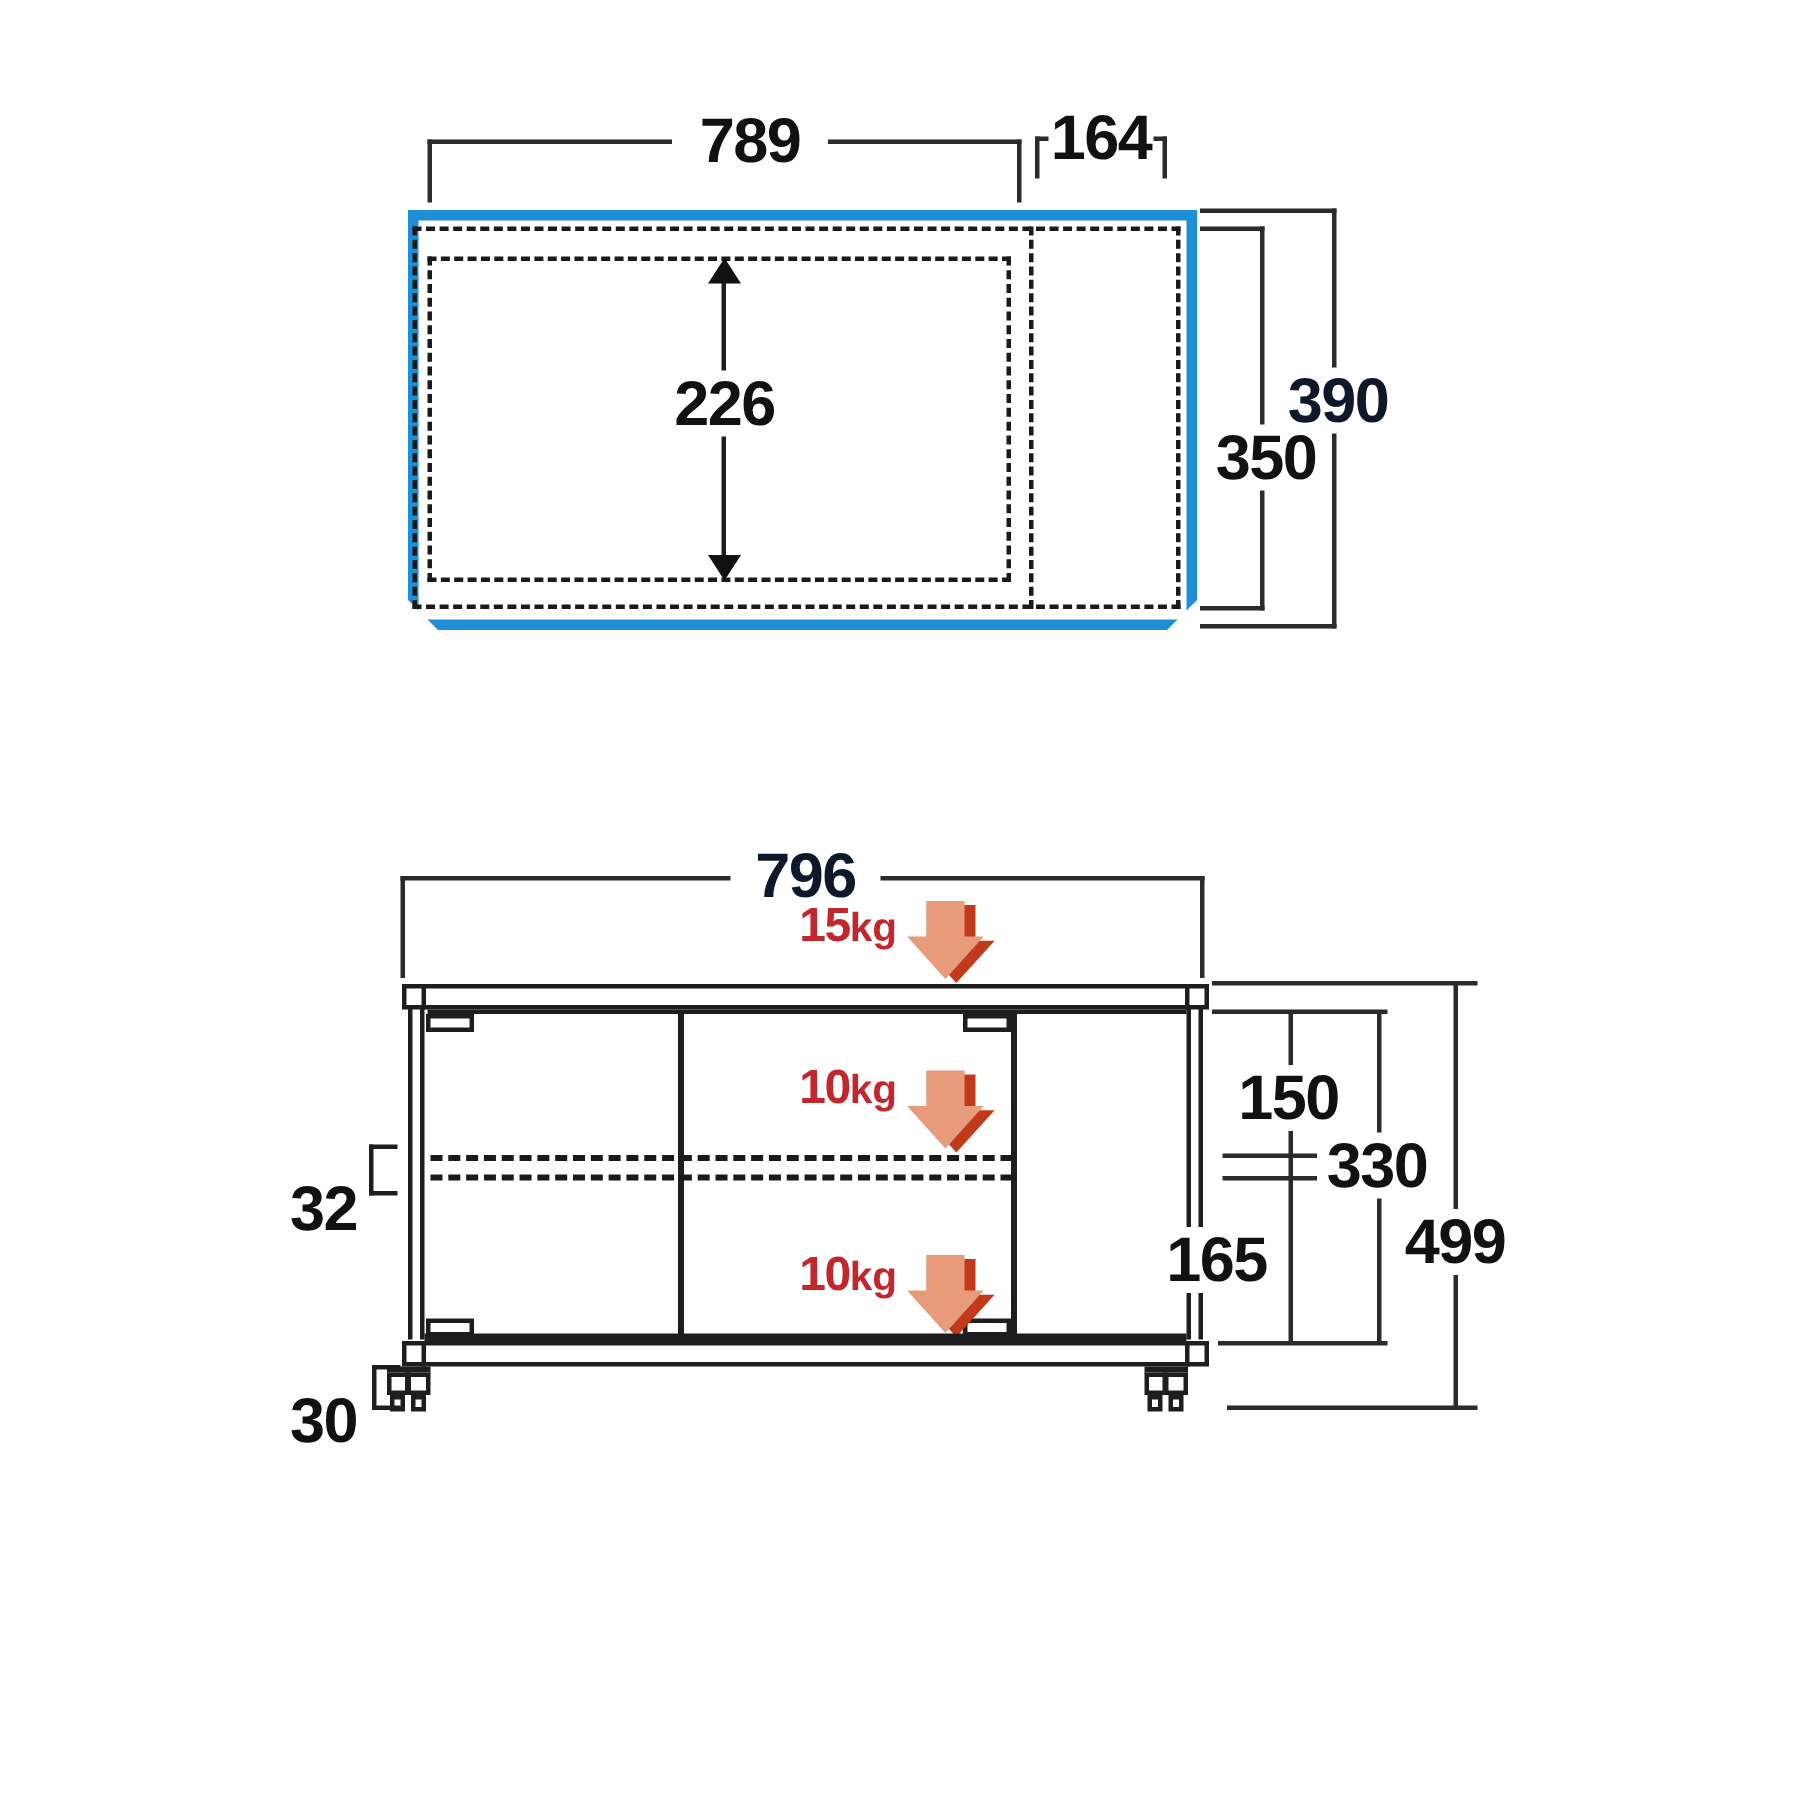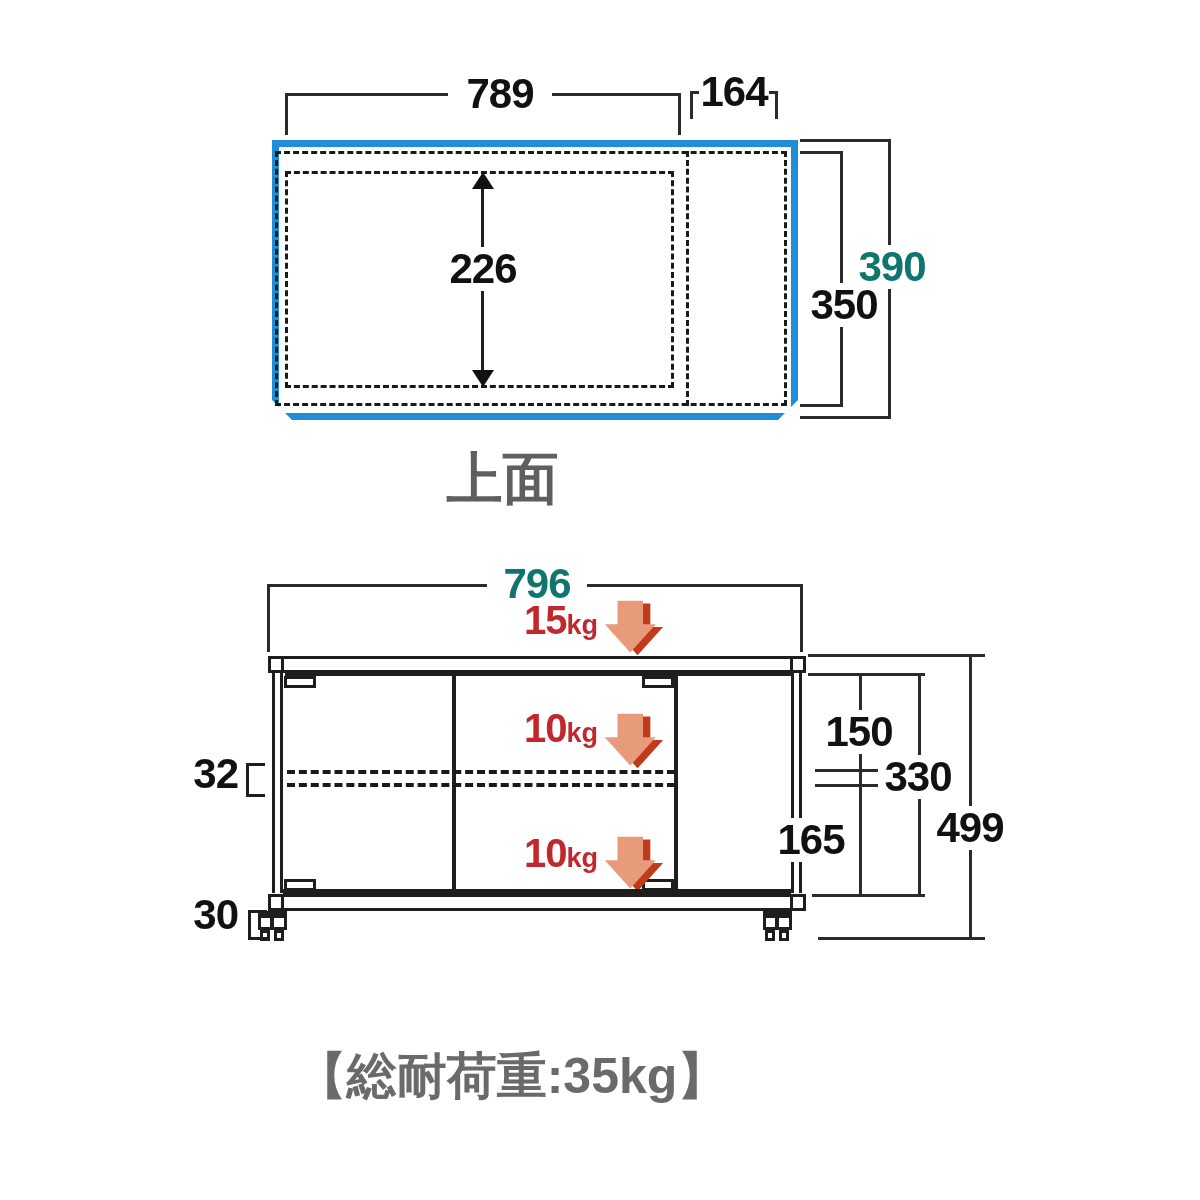--- a/index.html
+++ b/index.html
@@ -6,32 +6,32 @@
   #canvas{position:relative;width:1200px;height:1200px;background:#fff;overflow:hidden;
           font-family:"Liberation Sans","DejaVu Sans",sans-serif;}
   .abs{position:absolute;box-sizing:border-box;}
   .hline{position:absolute;box-sizing:border-box;border-top:3px solid #2b2b2b;height:0;}
   .vline{position:absolute;box-sizing:border-box;border-left:3px solid #2b2b2b;width:0;}
   .hdash{position:absolute;box-sizing:border-box;border-top:3px dashed #1a1a1a;height:0;}
   .vdash{position:absolute;box-sizing:border-box;border-left:3px dashed #1a1a1a;width:0;}
   .bar{position:absolute;background:#1e1e1e;}
   .dim{position:absolute;background:#fff;color:#111;font-weight:700;font-size:42px;
        line-height:1.0;text-align:center;letter-spacing:-1px;padding:1px 0;}
-  .dim.blue{color:#0f766e;}
-  .dim.right{text-align:right;background:transparent;}
+  .dim.blue{color:#0f172a;}
+  .dim.right{text-align:right;background:transparent;margin-top:32px;}
   .panel{position:absolute;box-sizing:border-box;border:3px solid #1e1e1e;background:#fff;}
   .hinge{position:absolute;box-sizing:border-box;border:3px solid #1e1e1e;background:#fff;}
   .tri-up{position:absolute;width:0;height:0;border-left:11px solid transparent;
           border-right:11px solid transparent;border-bottom:17px solid #111;}
   .tri-down{position:absolute;width:0;height:0;border-left:11px solid transparent;
           border-right:11px solid transparent;border-top:17px solid #111;}
   .jp-title{position:absolute;color:#5F5F5F;font-weight:700;font-size:56px;text-align:center;line-height:1.05;}
   .note{position:absolute;color:#6a6a6a;font-weight:600;font-size:50px;text-align:center;line-height:1.05;}
   .load{position:absolute;color:#C1272D;font-weight:700;text-align:right;line-height:1.0;}
-  .load .load-val{font-size:40px;letter-spacing:-1px;margin-top:24px;}
+  .load .load-val{font-size:32px;letter-spacing:-1px;margin-top:24px;}
   .load .load-unit{font-size:27px;}
   .caster{position:absolute;width:29px;height:30px;}
   .caster .plate{position:absolute;left:0;top:0;width:29px;height:5px;background:#1e1e1e;}
   .caster .body{position:absolute;left:0;top:4px;width:29px;height:15px;box-sizing:border-box;border:3px solid #1e1e1e;background:#fff;}
   .caster .mid{position:absolute;left:12px;top:4px;width:4px;height:15px;background:#1e1e1e;}
   .caster .w1{position:absolute;left:2px;top:19px;width:10px;height:11px;box-sizing:border-box;border:3px solid #1e1e1e;background:#fff;}
   .caster .w2{position:absolute;left:16px;top:19px;width:10px;height:11px;box-sizing:border-box;border:3px solid #1e1e1e;background:#fff;}
 </style>
 </head>
 <body>
@@ -60,21 +60,20 @@
     <div class="hline" style="left:690px;top:91px;width:88px;"></div>
     <div class="vline" style="left:690px;top:91px;height:28px;"></div>
     <div class="vline" style="left:775px;top:91px;height:28px;"></div>
     <div class="dim" style="left:699px;top:70px;width:70px;">164</div>
 
     <div class="abs" style="left:800px;top:151px;width:43px;height:256px;border-top:3px solid #2b2b2b;border-right:3px solid #2b2b2b;border-bottom:3px solid #2b2b2b;"></div>
     <div class="abs" style="left:800px;top:139px;width:91px;height:280px;border-top:3px solid #2b2b2b;border-right:3px solid #2b2b2b;border-bottom:3px solid #2b2b2b;"></div>
     <div class="dim" style="left:805px;top:283px;width:78px;">350</div>
     <div class="dim blue" style="left:853px;top:245px;width:78px;">390</div>
 
-    <div class="jp-title" style="left:420px;top:450px;width:165px;">上面</div>
   </div>
 
   <div class="abs" style="left:0;top:540px;width:1200px;height:660px;"></div>
 
   <div class="hline" style="left:267px;top:584px;width:536px;"></div>
   <div class="vline" style="left:267px;top:584px;height:68px;"></div>
   <div class="vline" style="left:800px;top:584px;height:68px;"></div>
   <div class="dim blue" style="left:487px;top:562px;width:100px;">796</div>
 
   <div class="load" style="left:498px;top:600px;width:100px;">
@@ -158,15 +157,14 @@
 
   <div class="vline" style="left:859px;top:675px;height:221px;"></div>
   <div class="vline" style="left:918px;top:675px;height:221px;"></div>
   <div class="vline" style="left:969px;top:656px;height:283px;"></div>
 
   <div class="dim" style="left:820px;top:710px;width:78px;">150</div>
   <div class="dim" style="left:772px;top:818px;width:78px;">165</div>
   <div class="dim" style="left:878px;top:755px;width:80px;">330</div>
   <div class="dim" style="left:928px;top:806px;width:84px;">499</div>
 
-  <div class="note" style="left:262px;top:1050px;width:500px;">【総耐荷重:35kg】</div>
 
 </div>
 
 </body></html>

